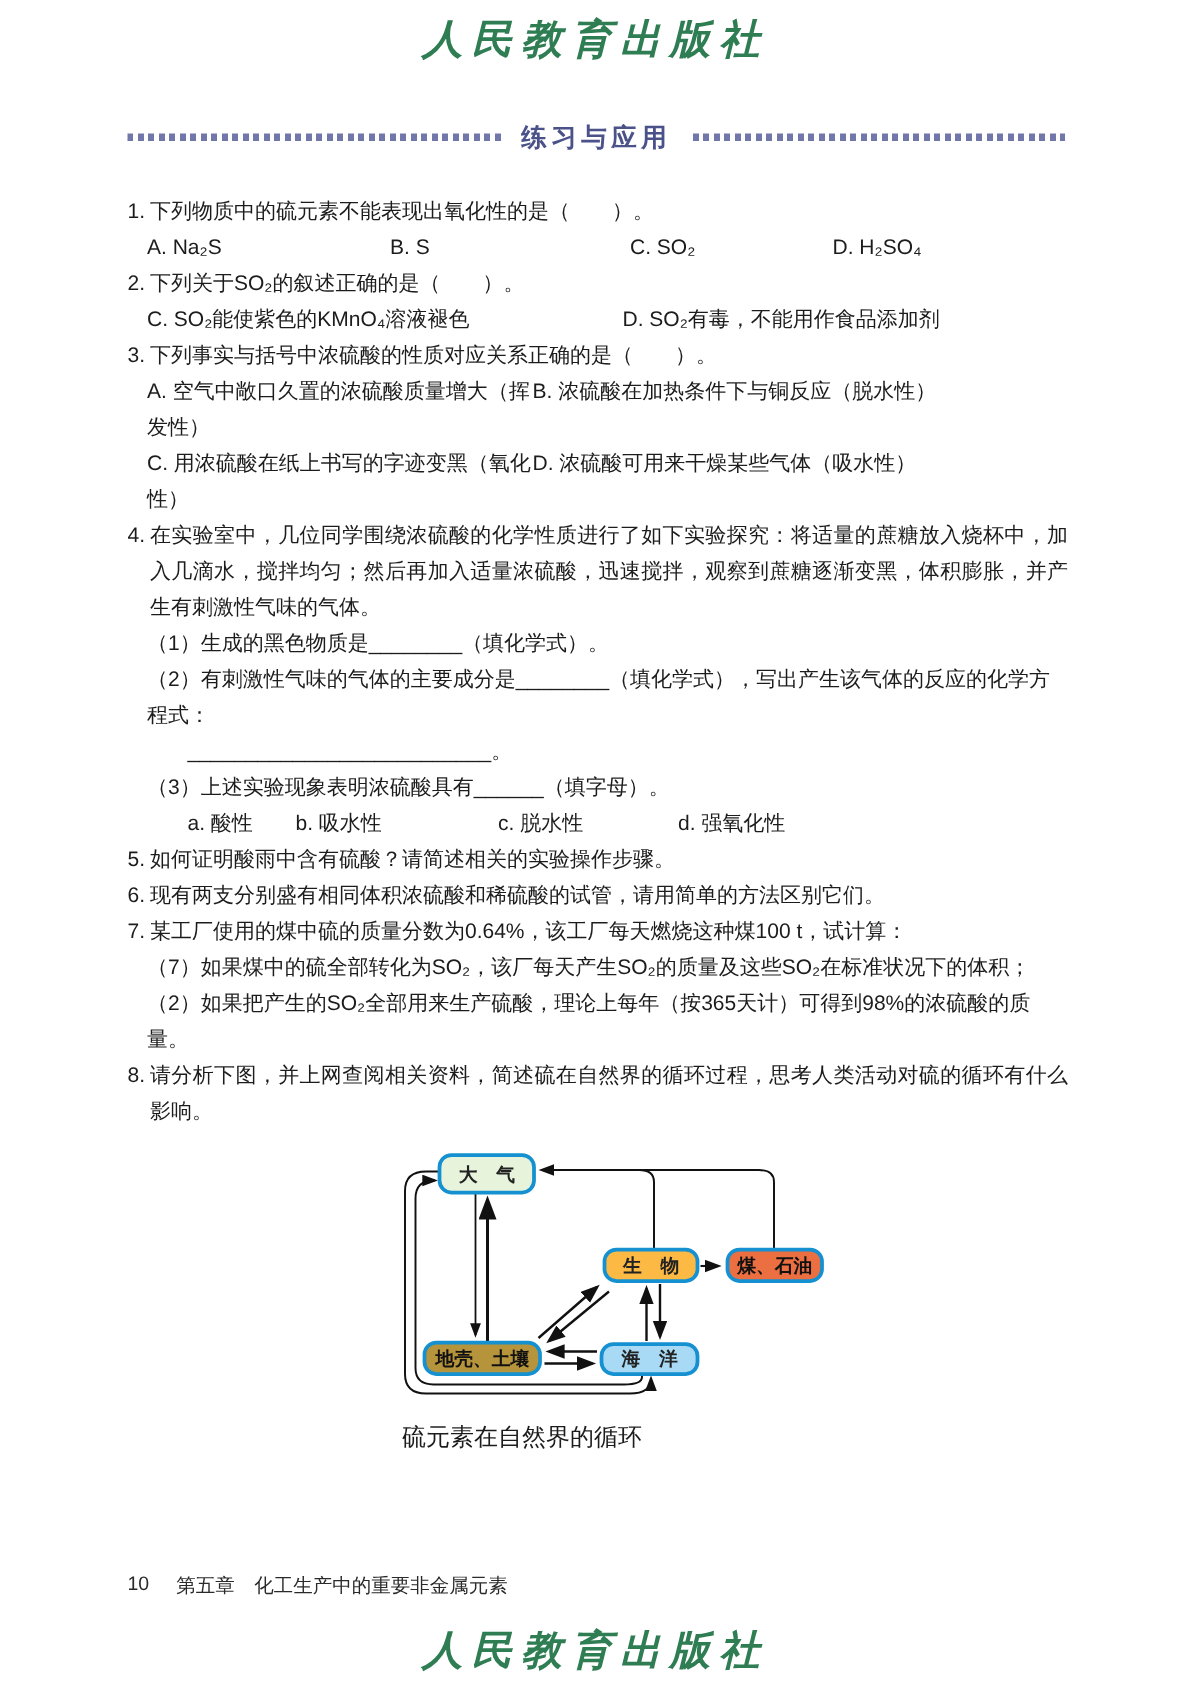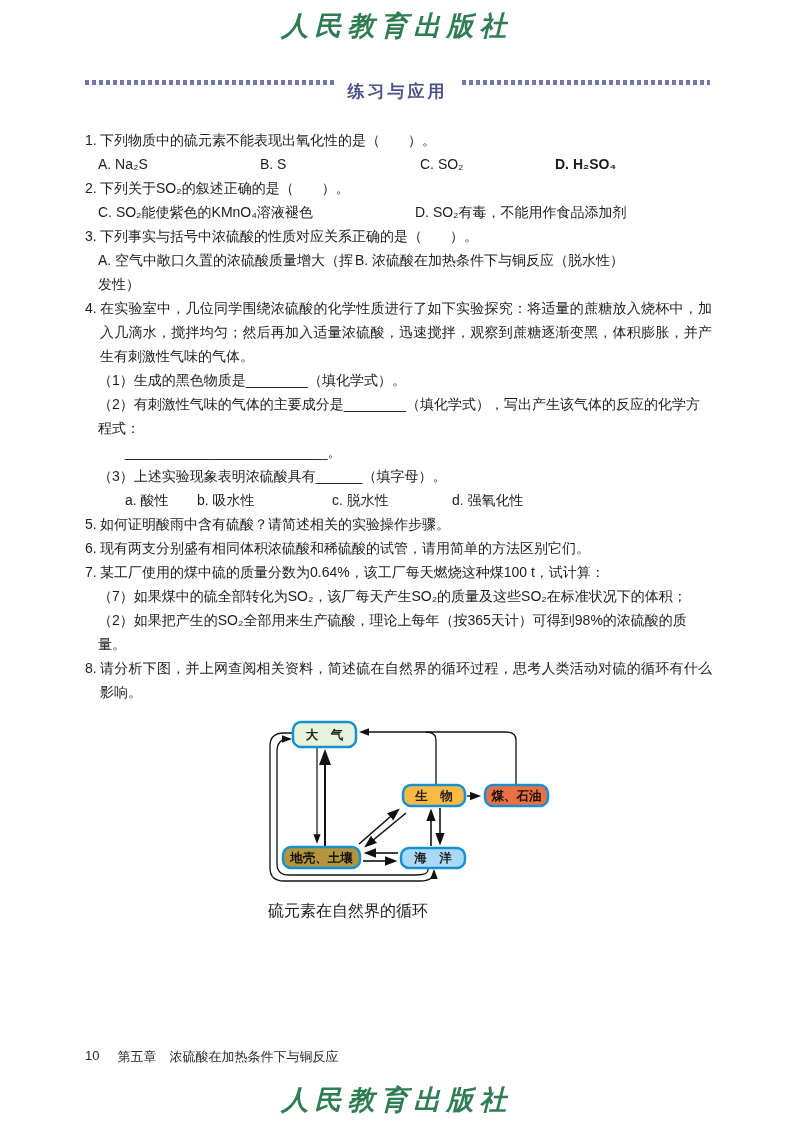--- a/index.html
+++ b/index.html
@@ -7,31 +7,31 @@
   .page{position:relative;width:794px;height:1123px;background:#fff;overflow:hidden;margin:0 auto;}
 
   
   .logo{position:absolute;left:0;width:100%;text-align:center;
         font-family:"DejaVu Serif","Liberation Serif",serif;
         font-style:italic;font-weight:bold;color:#2f7d53;font-size:27px;letter-spacing:6px;}
   .logo.top{top:8px;}
   .logo.bottom{top:1082px;}
 
   
-  .band{position:absolute;top:80px;left:85px;width:625px;display:flex;}
+  .band{position:absolute;top:80px;left:85px;width:625px;display:flex;align-items:center;}
   .dashes{flex:1;height:5px;background:repeating-linear-gradient(90deg,#7177a8 0 4px,transparent 4px 7px);}
   .band-title{margin:0 14px;font-size:17px;font-weight:bold;color:#4b5289;letter-spacing:3px;white-space:nowrap;}
 
   
   .content{position:absolute;top:128px;left:85px;width:627px;font-size:14px;line-height:24px;}
   .q{position:relative;padding-left:15px;}
   .q .qn{position:absolute;left:0;top:0;}
   .just{text-align:justify;}
   .optrow{display:flex;padding-left:13px;}
-  .optrow.q1 .o0{width:162px;} .optrow.q1 .o1{width:160px;} .optrow.q1 .o2{width:135px;} .optrow.q1 .o3{flex:1;font-weight:bold;}
+  .optrow.q1 .o0{width:162px;} .optrow.q1 .o1{width:160px;} .optrow.q1 .o2{width:135px;} .optrow.q1 .o3{flex:1;}
   .optrow.q2 .o0{width:317px;} .optrow.q2 .o1{flex:1;}
   .optrow.q3 .o0{width:257px;} .optrow.q3 .o1{flex:1;}
   .sub{padding-left:13px;}
   .sub2{padding-left:40px;}
   .letters{display:flex;padding-left:40px;}
   .letters .l0{width:72px;} .letters .l1{width:135px;} .letters .l2{width:120px;} .letters .l3{flex:1;}
 
   
   .diagram{margin:14px 0 0 173px;width:316px;}
   .diagram-caption{margin:2px 0 0 10px;font-size:16px;color:#1c1c1c;}
@@ -74,20 +74,24 @@
       <span class="o1">D. SO₂有毒，不能用作食品添加剂</span>
     </div>
 
     <div class="q">
       <span class="qn">3.</span>
       <span>下列事实与括号中浓硫酸的性质对应关系正确的是（　　）。</span>
     </div>
     <div class="optrow q3">
       <span class="o0">A. 空气中敞口久置的浓硫酸质量增大（挥发性）</span>
       <span class="o1">B. 浓硫酸在加热条件下与铜反应（脱水性）</span>
+    </div>
+    <div class="optrow q3">
+      <span class="o0">C. 用浓硫酸在纸上书写的字迹变黑（氧化性）</span>
+      <span class="o1">D. 浓硫酸可用来干燥某些气体（吸水性）</span>
     </div>
 
     <div class="q just">
       <span class="qn">4.</span>
       <span>在实验室中，几位同学围绕浓硫酸的化学性质进行了如下实验探究：将适量的蔗糖放入烧杯中，加入几滴水，搅拌均匀；然后再加入适量浓硫酸，迅速搅拌，观察到蔗糖逐渐变黑，体积膨胀，并产生有刺激性气味的气体。</span>
     </div>
     <div class="sub">（1）生成的黑色物质是________（填化学式）。</div>
     <div class="sub">（2）有刺激性气味的气体的主要成分是________（填化学式），写出产生该气体的反应的化学方程式：</div>
     <div class="sub2">__________________________。</div>
     <div class="sub">（3）上述实验现象表明浓硫酸具有______（填字母）。</div>
@@ -170,18 +174,18 @@
           <text x="175" y="140" text-anchor="middle" dominant-baseline="central" font-size="12.5" font-weight="bold" fill="#222">海　洋</text>
         </g>
       </svg>
       <div class="diagram-caption">硫元素在自然界的循环</div>
     </div>
 
   </div>
 
   <div class="footer">
     <span class="pgnum">10</span>
-    <span>第五章　浓硫酸在加热条件下与铜反应</span>
+    <span>第五章　化工生产中的重要非金属元素</span>
   </div>
 
   <div class="logo bottom">人民教育出版社</div>
 
 </div>
 
 </body></html>

